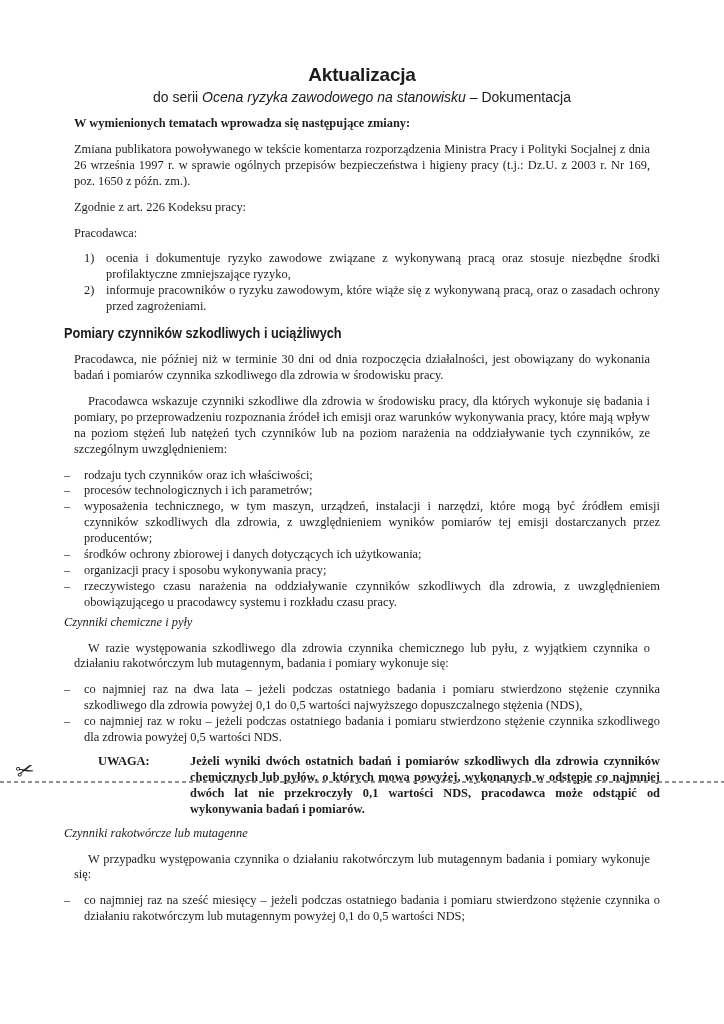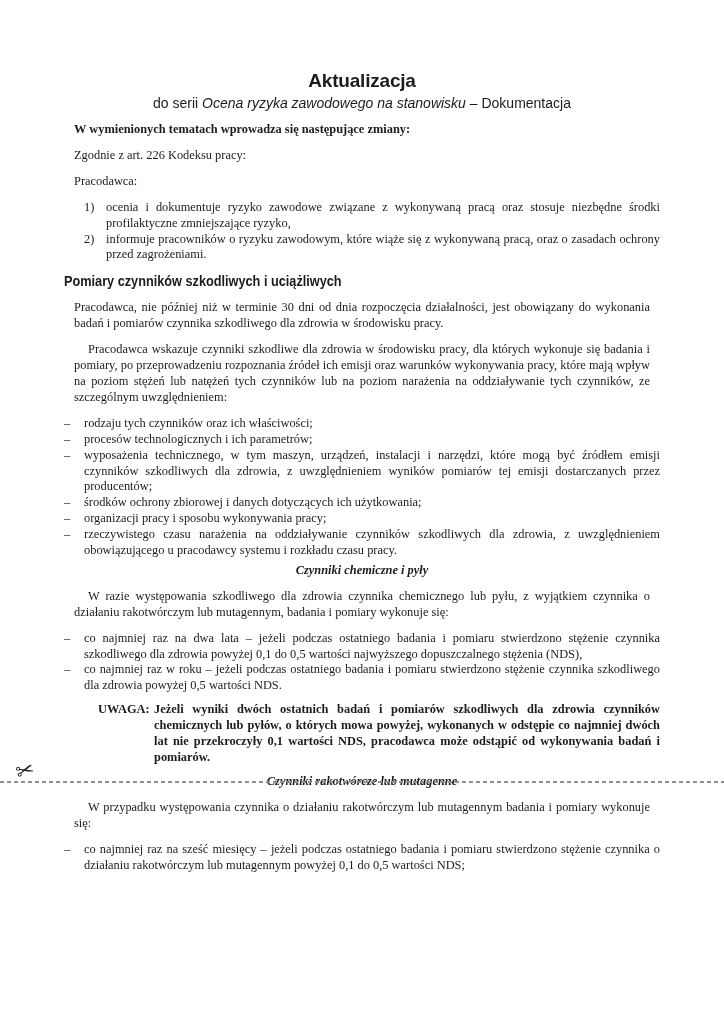--- a/index.html
+++ b/index.html
@@ -6,21 +6,21 @@
   body {
     width: 724px; height: 1024px;
     background: #ffffff;
     position: relative;
     overflow: hidden;
     font-family: "Liberation Serif", serif;
     color: #1c1c1c;
   }
   .page {
     position: absolute;
-    top: 12px; left: 0;
+    top: 6px; left: 0;
     width: 724px;
     box-sizing: border-box;
     padding: 58px 64px 0 64px;
     font-size: 12.4px;
     line-height: 15.9px;
   }
   .doc-title {
     font-family: "Liberation Sans", sans-serif;
     font-size: 19px;
     line-height: 22px;
@@ -53,29 +53,29 @@
     font-weight: 700;
     font-size: 15.5px;
     line-height: 19px;
     margin: 8px 0 4px 0;
     transform: scaleX(0.82);
     transform-origin: left center;
     white-space: nowrap;
   }
   .sub-heading {
     font-style: italic;
-    font-weight: 700;
+    font-weight: 400;
     font-size: 12.4px;
     line-height: 15.9px;
     margin: 4px 0 0 0;
-    text-align: center;
   }
   .note {
     display: flex;
     margin: 8px 0 8px 34px;
+    gap: 36px;
   }
   .note .note-label { flex: 0 0 56px; font-weight: 700; }
   .note .note-text { flex: 1; text-align: justify; font-weight: bold; }
   .cutline {
     position: absolute;
     left: 0; top: 781px;
     width: 724px; height: 2px;
     background: repeating-linear-gradient(90deg, #8f8f8f 0 4px, transparent 4px 7px);
   }
   .scissors {
@@ -90,20 +90,21 @@
 </style>
 </head>
 <body>
 
 <div class="page">
 
   <h1 class="doc-title">Aktualizacja</h1>
   <div class="doc-subtitle"><span>do serii </span><span class="it">Ocena ryzyka zawodowego na stanowisku</span><span> – Dokumentacja</span></div>
 
   <p class="bold just">W wymienionych tematach wprowadza się następujące zmiany:</p>
+  <p class="just">Zmiana publikatora powoływanego w tekście komentarza rozporządzenia Ministra Pracy i Polityki Socjalnej z dnia 26 września 1997 r. w sprawie ogólnych przepisów bezpieczeństwa i higieny pracy (t.j.: Dz.U. z 2003 r. Nr 169, poz. 1650 z późn. zm.).</p>
 
   <p>Zgodnie z art. 226 Kodeksu pracy:</p>
   <p>Pracodawca:</p>
 
   <div class="numlist">
     <div class="numitem">
       <span class="marker">1)</span>
       <span class="txt">ocenia i dokumentuje ryzyko zawodowe związane z wykonywaną pracą oraz stosuje niezbędne środki profilaktyczne zmniejszające ryzyko,</span>
     </div>
     <div class="numitem">

